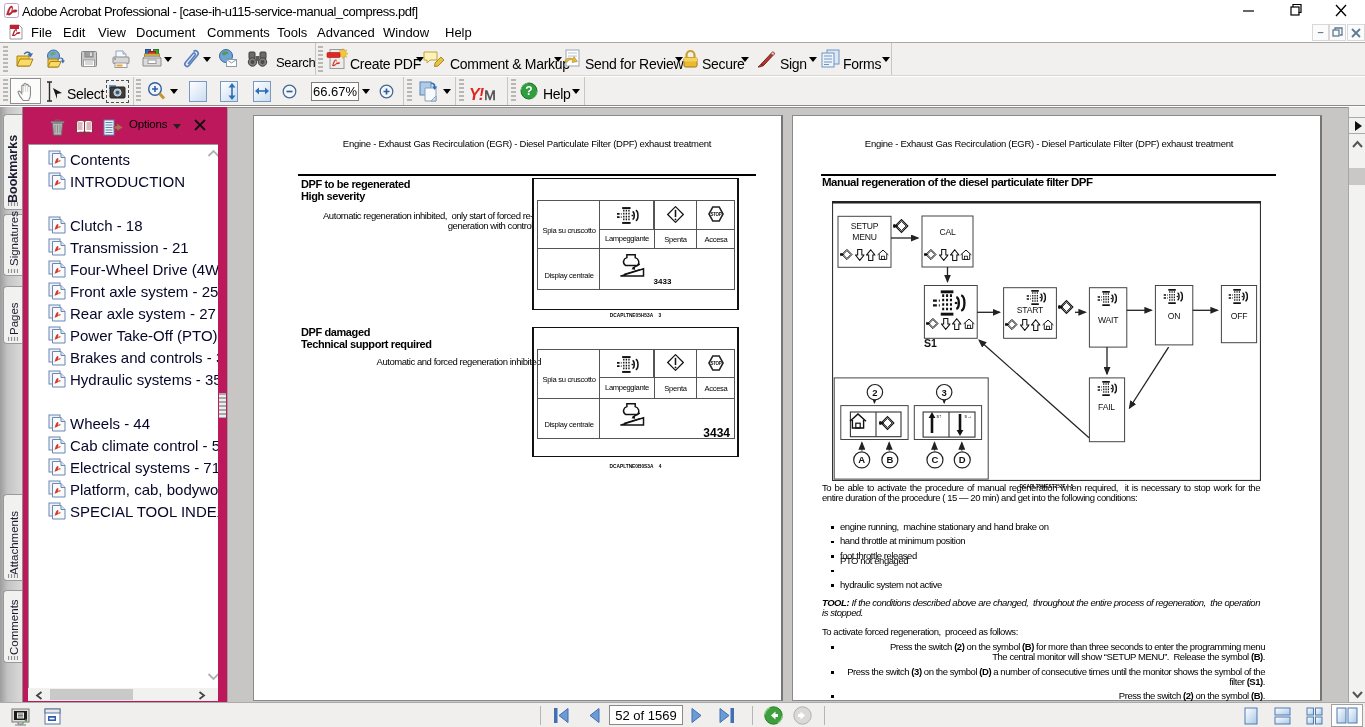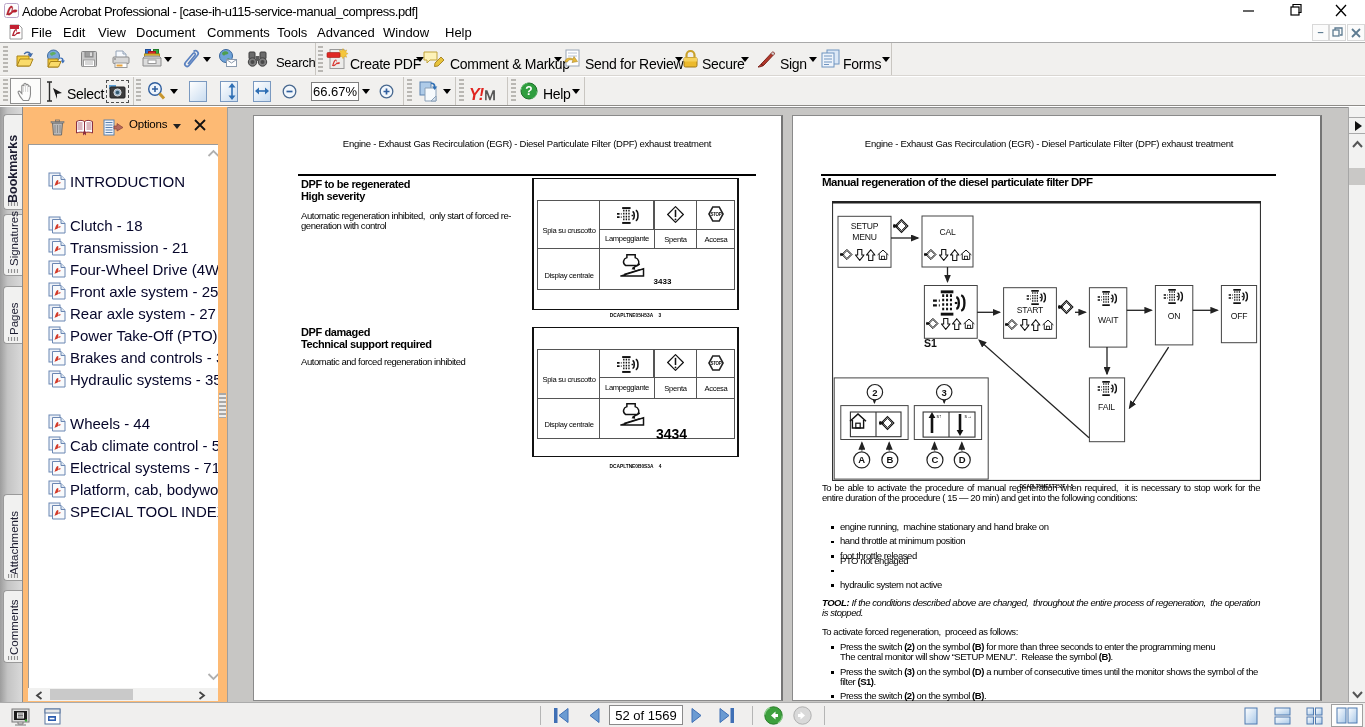--- a/index.html
+++ b/index.html
@@ -19,36 +19,36 @@
 .grip { top:3px; width:5px; height:26px; background:repeating-linear-gradient(to bottom,#b9b7b3 0px,#b9b7b3 2px,#f1f0ee 2px,#f1f0ee 4px); }
 .chunksep { top:0; width:1px; height:100%; background:#c9c6c1; }
 .tbtext { font-size:14px; color:#000; letter-spacing:-0.3px; }
 .darr { width:0; height:0; border-left:4px solid transparent; border-right:4px solid transparent; border-top:5px solid #000; }
 
 #tabstrip { left:0; top:107px; width:22px; height:595px; background:linear-gradient(to right,#9d9d9d 0,#c4c4c4 35%,#d9d9d9 100%); }
 .sidetab { left:3px; width:19px; background:#f1f1f0; border:1px solid #9a9a9a; border-right:none; border-radius:4px 0 0 4px; }
 .sidetab .vtext { position:absolute; white-space:nowrap; transform:rotate(-90deg); transform-origin:left top; font-size:11.5px; color:#1c1c30; }
 .tabgrip { position:absolute; left:4px; width:10px; height:4px; background:repeating-linear-gradient(to right,#8f8f8f 0,#8f8f8f 1px,#e8e8e8 1px,#e8e8e8 3px); }
 
-#bpanel { left:22px; top:107px; width:205px; height:595px; background:#fdba74; border-left:1px solid #8c8c8c; }
+#bpanel { left:22px; top:107px; width:205px; height:595px; background:#be185d; border-left:1px solid #8c8c8c; }
 #blist { left:5px; top:37px; width:190px; height:544px; background:#fff; border-top:1px solid #9a9a9a; border-left:1px solid #9a9a9a; overflow:hidden; }
 .bmrow { position:absolute; left:0; height:22px; width:300px; }
 .bmtext { position:absolute; left:41px; top:2px; font-size:15px; color:#06062a; white-space:nowrap; }
 .bmsel { background:#2a70c8; color:#fff; padding:0 2px; outline:1px dotted #c87627; left:39px; }
 #bhscroll { left:5px; top:581px; width:190px; height:13px; background:#f1f1f0; }
 
 #docarea { left:228px; top:107px; width:1120px; height:595px; background:#c7c6c4; border-top:1px solid #8e8e8e; }
 .page { position:absolute; top:7px; width:530px; height:586px; background:#fff; border:1px solid #8a8a8a; border-right:2px solid #757575; }
 
 #rscroll { left:1348px; top:107px; width:17px; height:595px; background:#f2f2f1; border-left:1px solid #a6a6a6; }
 
 #statusbar { left:0; top:702px; width:1365px; height:25px; background:#f0efee; border-top:1px solid #ababab; }
 
 .pdf { color:#000; }
-.pt9 { font-size:9.5px; letter-spacing:-0.45px; line-height:10.3px; }
+.pt9 { font-size:9.5px; letter-spacing:-0.45px; line-height:10.3px;text-align:right; }
 .pbold { font-weight:bold; }
 </style>
 </head>
 <body>
 <svg width="0" height="0" style="position:absolute">
 <defs>
       <symbol id="bmkpdf" viewBox="0 0 19 18">
         <rect x="1" y="1" width="11" height="13" fill="#eef2f8" stroke="#6b87b3"></rect>
         <path d="M4.5 3.5h8.5l4 4V17H4.5z" fill="#f8fafc" stroke="#6b87b3"></path>
         <path d="M13 3.5v4h4" fill="#dde6f0" stroke="#6b87b3"></path>
@@ -323,20 +323,26 @@
       <rect x="1" y="1" width="10" height="15" fill="#eef3fa" stroke="#5b82b0"></rect>
       <path d="M2.5 3.5h7M2.5 6h7M2.5 8.5h7M2.5 11h7M2.5 13.5h7" stroke="#5b82b0" stroke-width="1.1"></path>
       <path d="M20 8.5l-6-4v2.5h-3v3h3V12z" fill="#b66a5e" stroke="#8c4438" stroke-width=".7"></path>
     </svg>
  <div class="abs" style="left:106px;top:11px;font-size:11.5px;letter-spacing:-0.2px;color:#000">Options</div>
  <div class="abs darr" style="left:150px;top:17px;border-top-color:#222"></div>
  <svg class="abs" style="left:170px;top:11px" width="14" height="14">
       <path d="M2 2l10 10M12 2L2 12" stroke="#111" stroke-width="1.8"></path>
     </svg>
  <div class="abs" id="blist">
+  <div class="bmrow" style="top:4px">
+        <svg class="abs" style="left:19px;top:1px" width="19" height="18" viewBox="0 0 19 18">
+          <use href="#bmkpdf"></use>
+        </svg>
+        <span class="bmtext">Contents</span>
+      </div>
   <div class="bmrow" style="top:26px">
         <svg class="abs" style="left:19px;top:1px" width="19" height="18" viewBox="0 0 19 18">
           <use href="#bmkpdf"></use>
         </svg>
         <span class="bmtext">INTRODUCTION</span>
       </div>
   <div class="bmrow" style="top:70px">
         <svg class="abs" style="left:19px;top:1px" width="19" height="18" viewBox="0 0 19 18">
           <use href="#bmkpdf"></use>
         </svg>
@@ -628,21 +634,21 @@
       </svg>
   <svg class="abs" style="left:454px;top:239px" width="16" height="16" viewBox="0 0 20 20">
         <use href="#stp"></use>
       </svg>
   <div class="abs pdf" style="left:346px;top:267px;width:54px;text-align:center;font-size:7.6px;letter-spacing:-0.35px">Lampeggiante</div>
   <div class="abs pdf" style="left:400px;top:268px;width:43px;text-align:center;font-size:7.6px;letter-spacing:-0.3px">Spenta</div>
   <div class="abs pdf" style="left:443px;top:268px;width:38px;text-align:center;font-size:7.6px;letter-spacing:-0.3px">Accesa</div>
   <svg class="abs" style="left:359px;top:285px" width="37" height="26" viewBox="0 0 40 28">
         <use href="#ped"></use>
       </svg>
-  <div class="abs pdf pbold" style="left:350px;top:310px;width:135px;text-align:center;font-size:14px">3434</div>
+  <div class="abs pdf pbold" style="left:341px;top:310px;width:135px;text-align:right;font-size:12px">3434</div>
   <div class="abs pdf pbold" style="left:278px;top:347.5px;width:207px;text-align:center;font-size:4.8px">DCAPLTNE0B0S3A&nbsp;&nbsp;&nbsp;&nbsp;4</div>
  </div>
 
  <div class="page" style="left:564px">
   <div class="abs pdf pt9" style="left:-9px;top:23px;width:530px;text-align:center;letter-spacing:-0.26px">Engine - Exhaust Gas Recirculation (EGR) - Diesel Particulate Filter (DPF) exhaust treatment</div>
   <div class="abs" style="left:28px;top:58px;width:455px;height:2px;background:#000"></div>
   <div class="abs pdf pbold" style="left:29px;top:60px;font-size:11.5px;letter-spacing:-0.5px">Manual regeneration of the diesel particulate filter DPF</div>
   <svg class="abs" style="left:39px;top:85px" width="429" height="280" viewBox="0 0 429 280">
    <defs>
           <marker id="ah" markerUnits="userSpaceOnUse" markerWidth="8.5" markerHeight="7" refX="7" refY="3.5" orient="auto">

